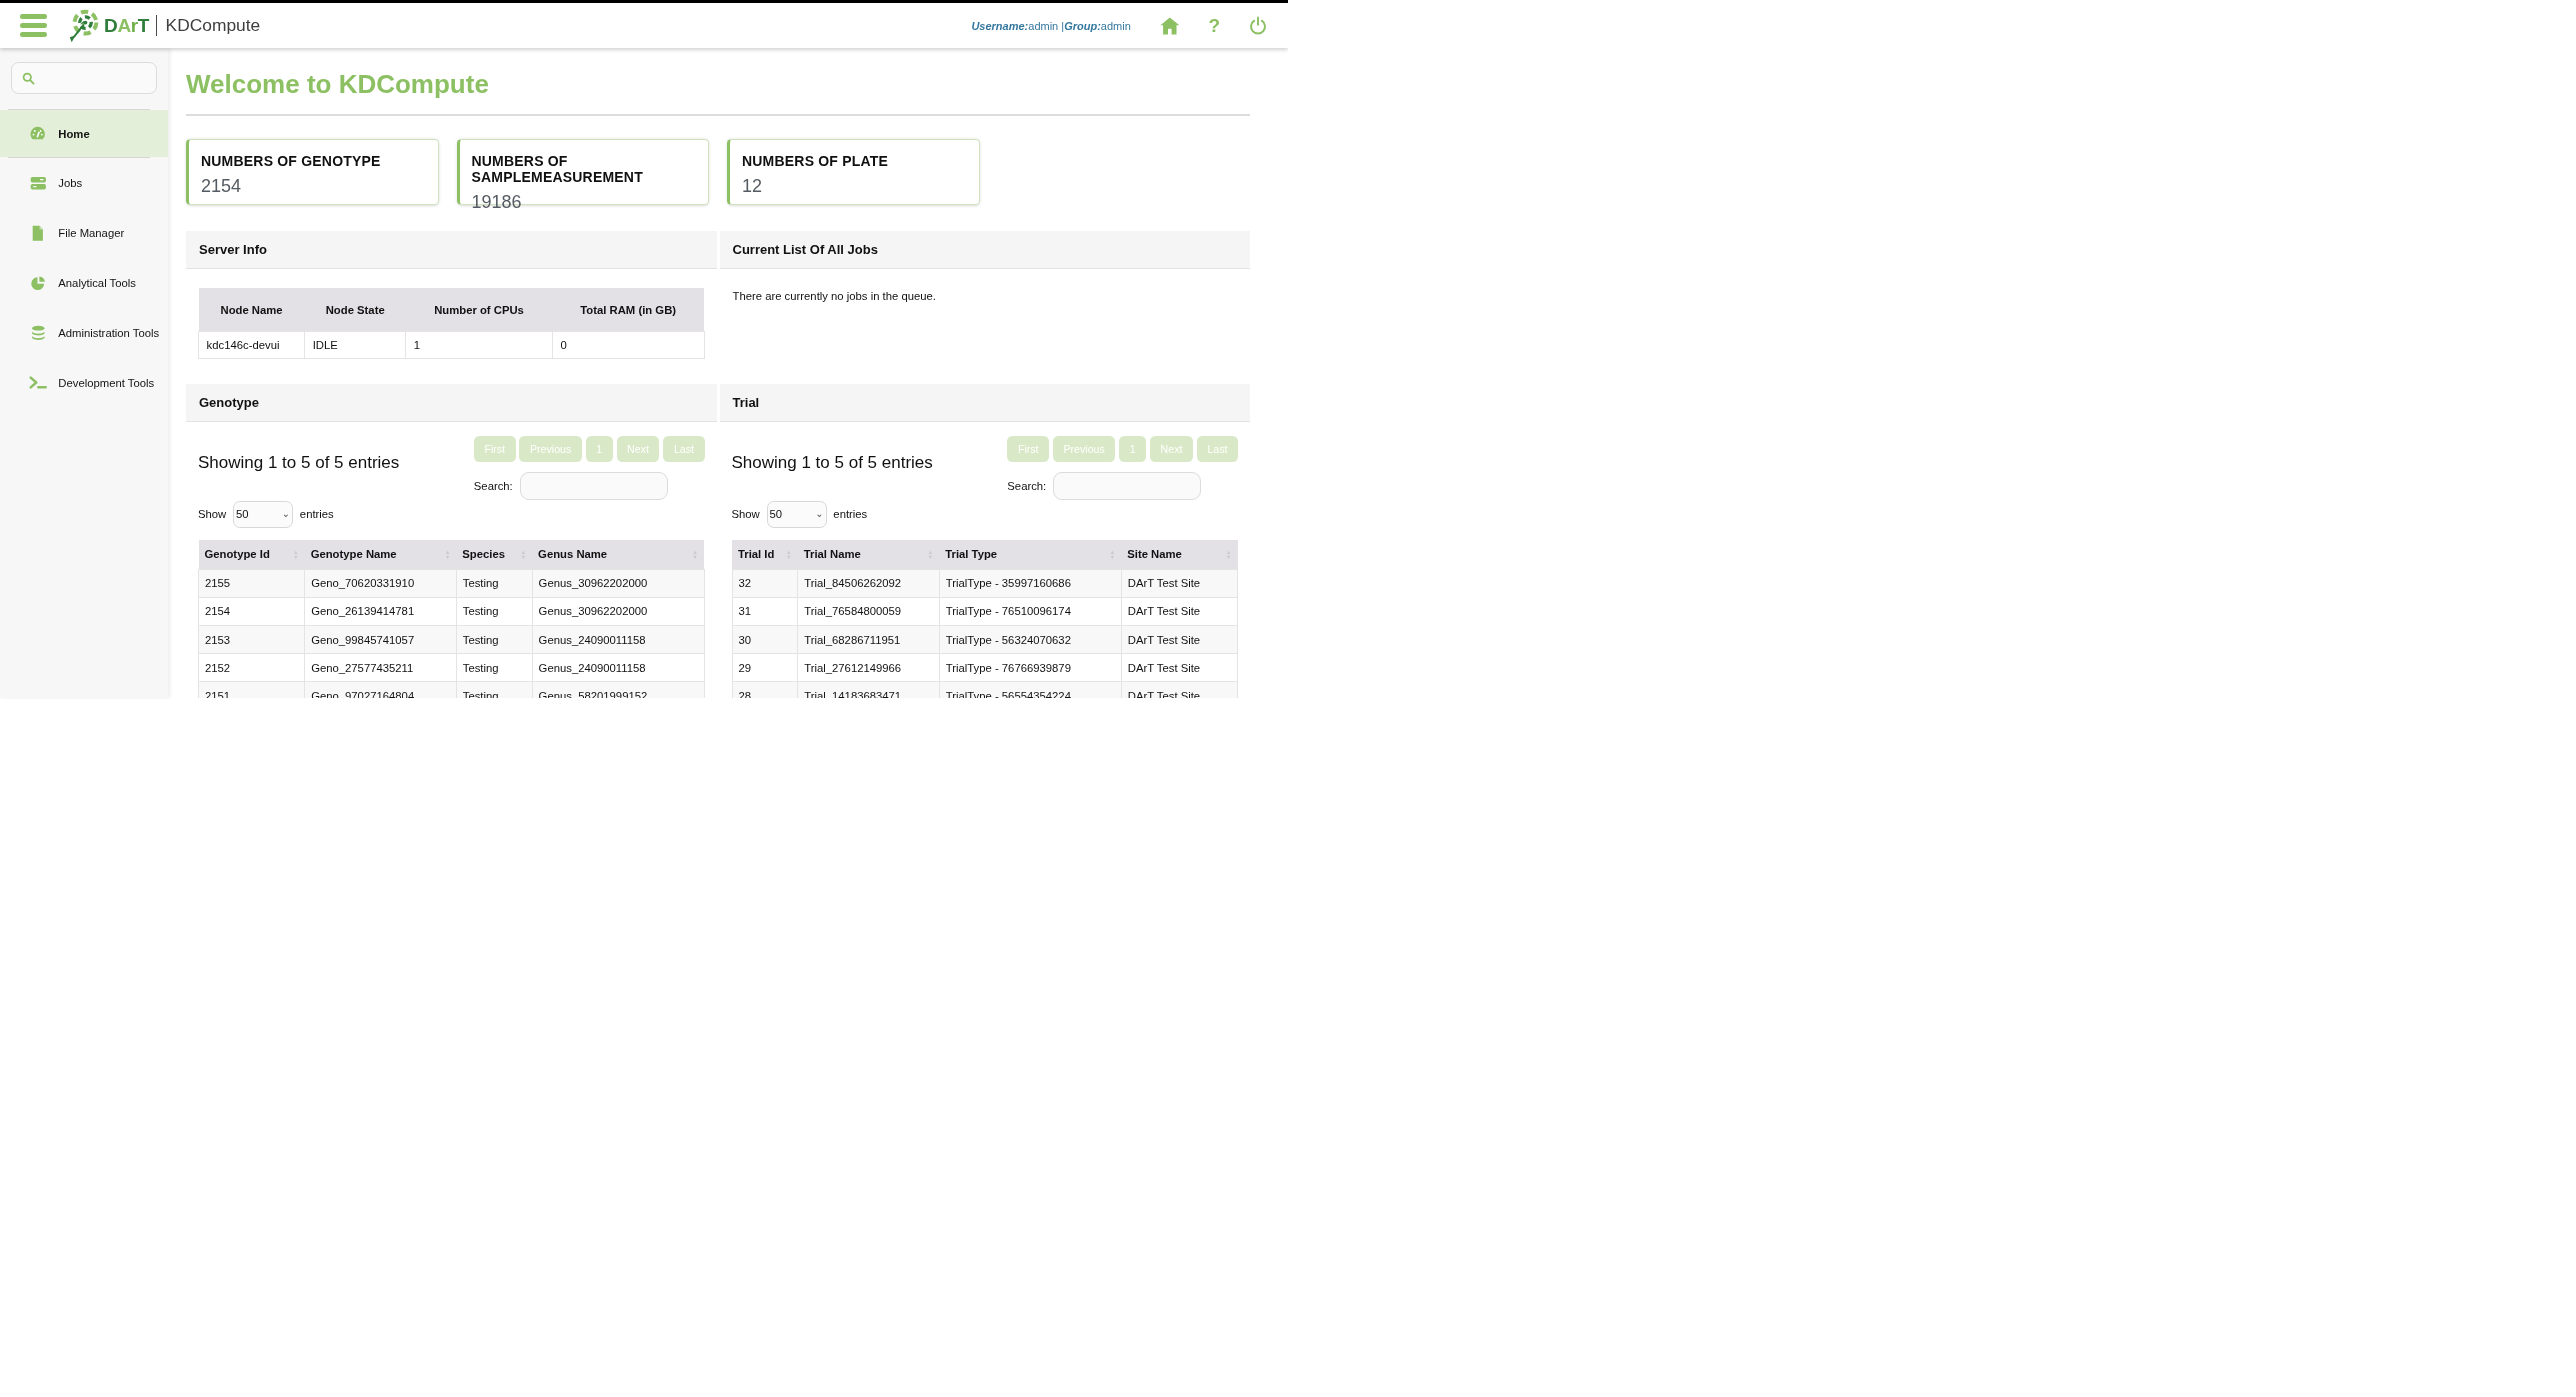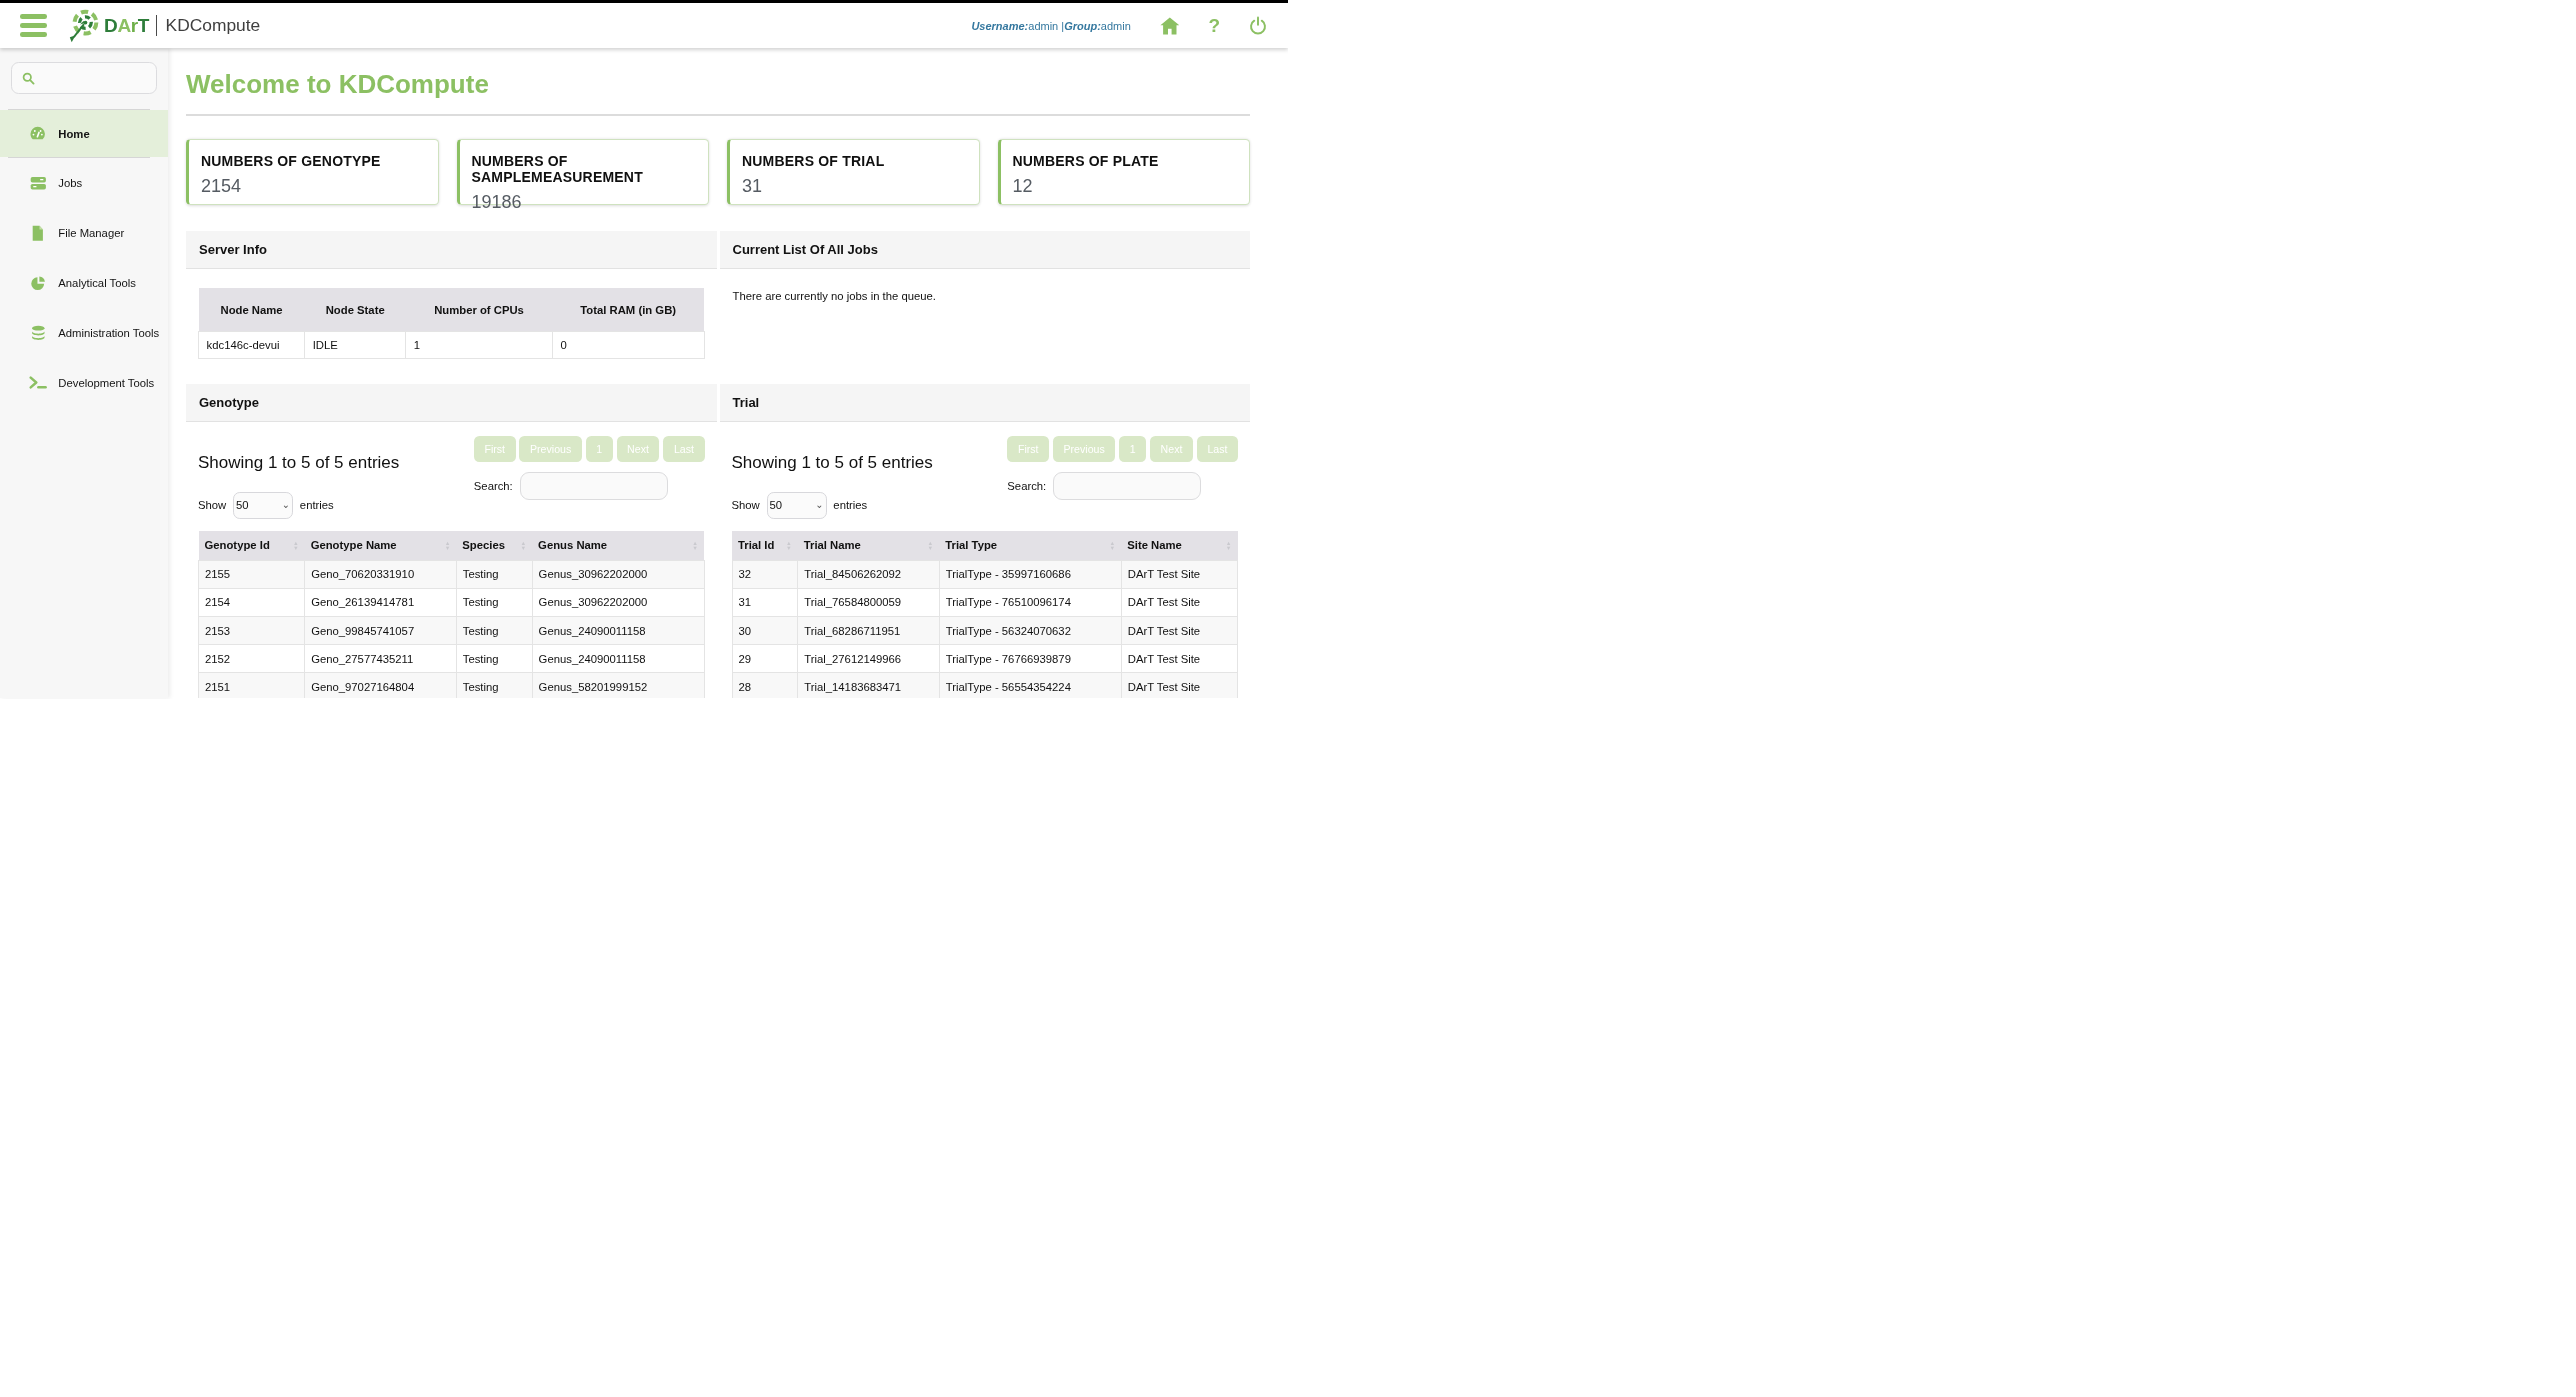--- a/index.html
+++ b/index.html
@@ -67,21 +67,21 @@
   .jobs-empty { font-size:11.3px; padding:21px 13px 0; }
   
   .stable { width:calc(100% - 24px); margin:19px 12px 0; border-collapse:collapse; font-size:11.3px; }
   .stable th {
     background:#e3e1e6; font-weight:bold; height:44px; text-align:center; padding:0 6px;
   }
   .stable td { border:0.8px solid #e4e4e4; height:27px; padding:0 7.6px; background:#fff; }
   
   .dt-top { display:flex; justify-content:space-between; padding:13.6px 12px 0; }
   .dt-showing { font-size:17px; margin-top:17px; }
-  .show-row { display:flex; align-items:center; gap:6.8px; font-size:11.3px; margin-top:19px; }
+  .show-row { display:flex; align-items:center; gap:6.8px; font-size:11.3px; margin-top:28px; }
   .selectbox {
     width:60px; height:27px; border:1.5px solid #d8d8dc; border-radius:6.8px; background:#fbfbfb;
     display:flex; align-items:center; padding:0 2px; font-size:11.3px; cursor:pointer; position:relative;
   }
   .selectbox .chev { margin-left:auto; color:#555; font-size:9.8px; line-height:0; }
   .dt-right { display:flex; flex-direction:column; align-items:flex-start; }
   .pager { display:flex; gap:3.8px; }
   .pager button {
     background:#d9e8c7; color:#fff; border:none; border-radius:5.3px; height:26.4px;
     padding:0 10.6px; font-size:10.6px; font-family:inherit; cursor:pointer;
@@ -232,24 +232,20 @@
     <div class="cards">
       <div class="card">
         <div class="card-label">NUMBERS OF GENOTYPE</div>
         <div class="card-value">2154</div>
       </div>
       <div class="card">
         <div class="card-label">NUMBERS OF SAMPLEMEASUREMENT</div>
         <div class="card-value">19186</div>
       </div>
       <div class="card">
-        <div class="card-label">NUMBERS OF TRIAL</div>
-        <div class="card-value">31</div>
-      </div>
-      <div class="card">
         <div class="card-label">NUMBERS OF PLATE</div>
         <div class="card-value">12</div>
       </div>
     </div>
 
     <div class="panels">
       <div class="panel">
         <div class="panel-head">Server Info</div>
         <table class="stable">
           <thead>

